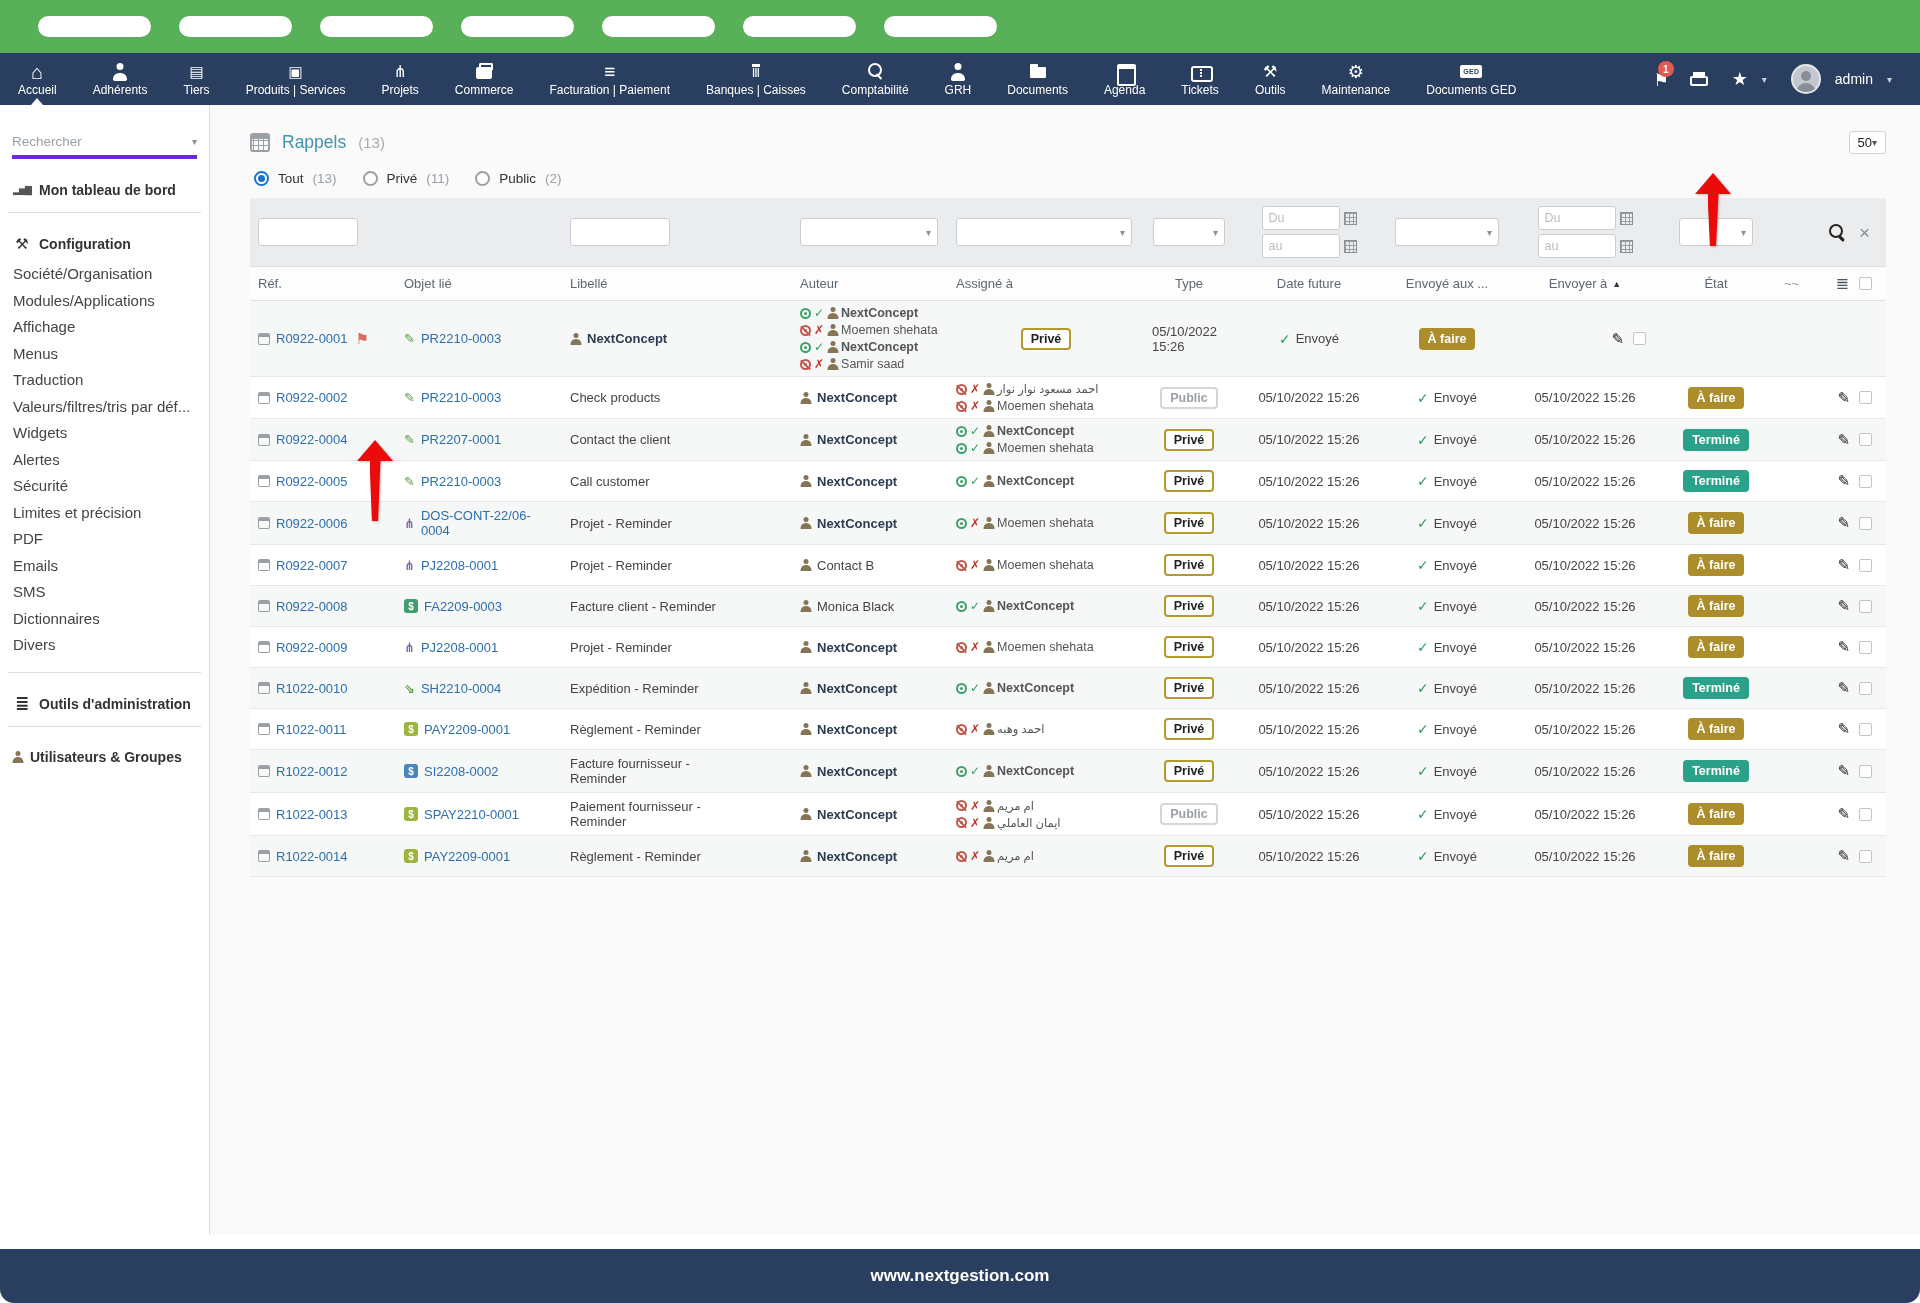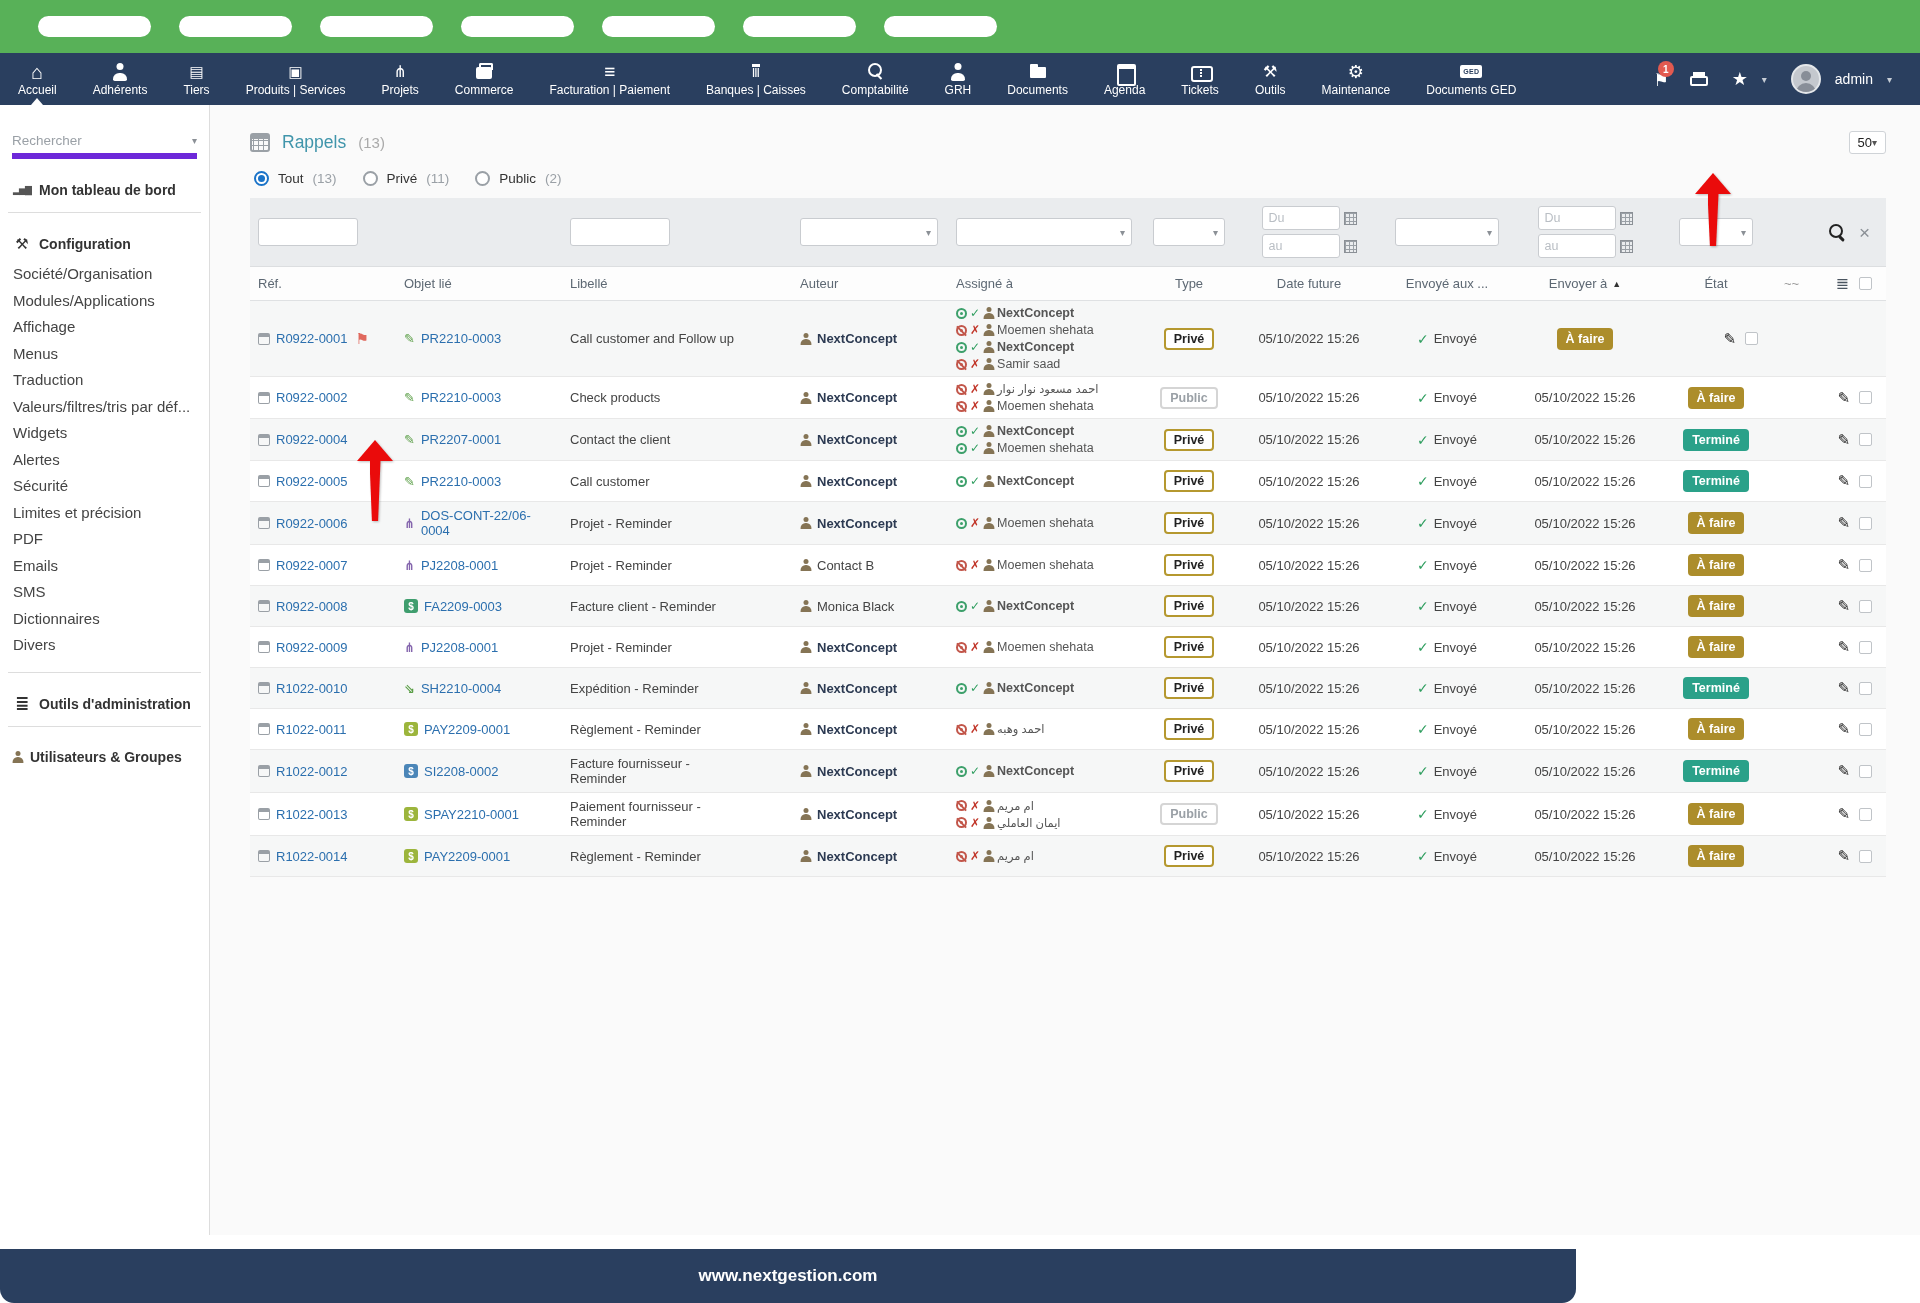--- a/index.html
+++ b/index.html
@@ -59,21 +59,21 @@
   .star { color:#fff; font-size:18px; margin-left:10px; }
   .caret { color:#c6cdd6; font-size:10px; }
   .avatar { position:relative; width:30px; height:30px; border-radius:50%; background:#c4c8ce; border:2px solid #e4e7ea; overflow:hidden; margin-left:10px; }
   .avatar::before { content:""; position:absolute; top:5px; left:50%; transform:translateX(-50%); width:10px; height:10px; border-radius:50%; background:#888e98; }
   .avatar::after { content:""; position:absolute; bottom:-2px; left:50%; transform:translateX(-50%); width:20px; height:11px; border-radius:10px 10px 0 0; background:#888e98; }
   .username { color:#fff; font-size:14px; }
 
   
   .body-wrap { display:flex; height:1130px; background:#fafafa; }
   .sidebar { width:210px; background:#fff; border-right:1px solid #ddd; flex:none; padding-top:22px; }
-  .sb-search { margin:0 12px 0 12px; height:32px; border-bottom:6px solid #6d28d9; display:flex; align-items:center; justify-content:space-between; color:#9aa0a6; font-size:13.5px; cursor:pointer; }
+  .sb-search { margin:0 12px 0 12px; height:32px; border-bottom:4px solid #6d28d9; display:flex; align-items:center; justify-content:space-between; color:#9aa0a6; font-size:13.5px; cursor:pointer; }
   .sb-head { display:flex; align-items:center; gap:7px; font-size:14px; font-weight:bold; color:#333; padding:0 12px; margin-top:22px; cursor:pointer; }
   .sb-hr { border-top:1px solid #ddd; margin:13px 8px 0 8px; }
   .sb-items { margin-top:8px; }
   .sb-item { font-size:15px; color:#444; line-height:26.5px; padding-left:13px; cursor:pointer; white-space:nowrap; }
   .i-chart::before { content:"▂▅▇"; font-size:9px; letter-spacing:-1px; color:#555; }
   .i-cfgtools::before { content:"⚒"; font-size:15px; color:#333; }
   .i-listadm::before { content:"≣"; font-size:17px; color:#333; }
   .picon { display:inline-block; width:11px; height:12px; position:relative; flex:none; color:#857455; }
   .picon::before { content:""; position:absolute; top:0; left:50%; transform:translateX(-50%); width:5px; height:5px; border-radius:50%; background:currentColor; }
   .picon::after { content:""; position:absolute; bottom:0; left:50%; transform:translateX(-50%); width:11px; height:6px; border-radius:6px 6px 1px 1px; background:currentColor; }
@@ -154,21 +154,21 @@
   .tbadge.prive { border:2px solid #b5982f; color:#222; }
   .tbadge.public { border:2px solid #d5d5d5; color:#9aa0a6; }
   .sbadge { font-size:12.5px; font-weight:bold; color:#fff; border-radius:4px; padding:4px 9px; }
   .sbadge.todo { background:#ac8d2b; }
   .sbadge.done { background:#2aa189; }
   .chk { color:#2f9e5f; font-weight:bold; font-size:14px; margin-right:5px; }
   .c-act { justify-content:flex-end; gap:9px; padding-right:14px; }
   .pencil { font-size:15px; color:#222; cursor:pointer; }
 
   
-  .footer { position:absolute; bottom:0; left:0; width:1576px; height:54px; background:#2a3f5f; display:flex; align-items:center; justify-content:center; border-radius:0 0 14px 14px; }
+  .footer { position:absolute; bottom:0; left:0; width:1920px; height:54px; background:#2a3f5f; display:flex; align-items:center; justify-content:center; border-radius:0 0 14px 14px; }
   .footer-text { color:#fff; font-size:17px; font-weight:bold; }
 
   
   .arrow { position:absolute; z-index:60; width:36px; filter:drop-shadow(1px 1px 1px rgba(0,0,0,.25)); }
   .arrow .head { width:0; height:0; margin:0 auto; border-left:18px solid transparent; border-right:18px solid transparent; border-bottom:21px solid #ea0b0b; }
   .arrow .tail { width:11px; margin:0 auto; background:#ea0b0b; clip-path:polygon(0 0,100% 0,78% 100%,22% 100%); }
   .arrowA { left:1695px; top:173px; }
   .arrowA .tail { height:52px; }
   .arrowB { left:357px; top:440px; }
   .arrowB .tail { height:60px; }
@@ -425,21 +425,20 @@
             <div class="trow grid11">
     <div class="tcell c-ref">
       <span class="i-cal-s"></span>
       <span class="ref-link">R0922-0001</span>
       <span class="rflag">⚑</span>
     </div>
     <div class="tcell c-obj">
                 <span class="objic" style="color:#5a9e46">✎</span>
                 <span class="obj-link">PR2210-0003</span>
               </div>
-    <div class="tcell c-label" style="white-space:pre-line">Call customer and Follow up</div>
     <div class="tcell c-auth">
       <span class="picon"></span>
       <span class="authname bname">NextConcept</span>
     </div>
     <div class="tcell c-asg">
                 <span class="asg-line">
        <span class="eye "></span>
        <span class="mk check">✓</span>
        <span class="picon"></span>
        <span class="aname bname ">NextConcept</span>

